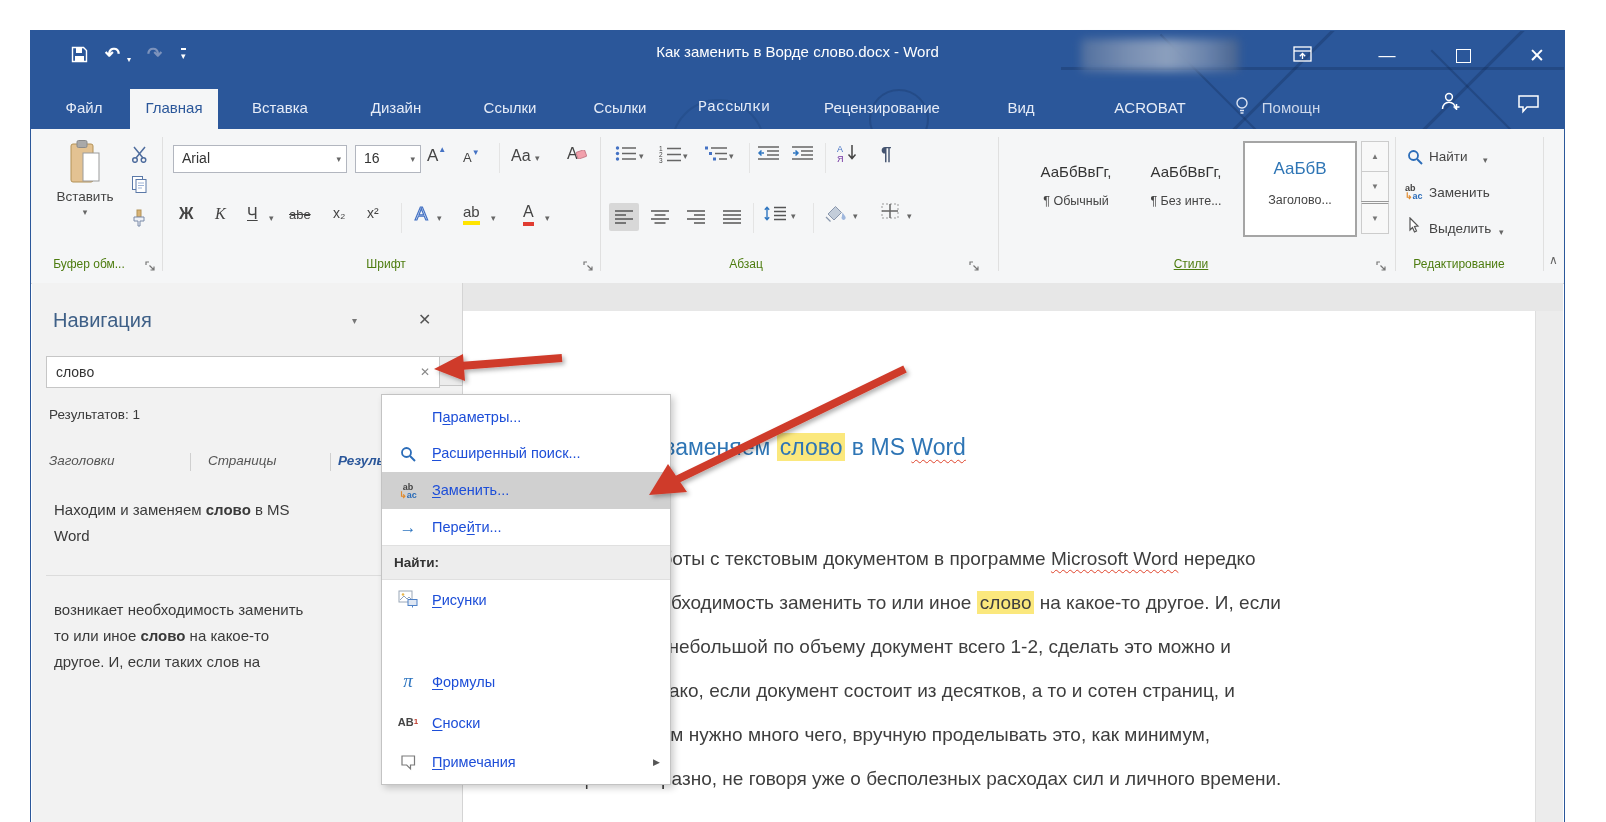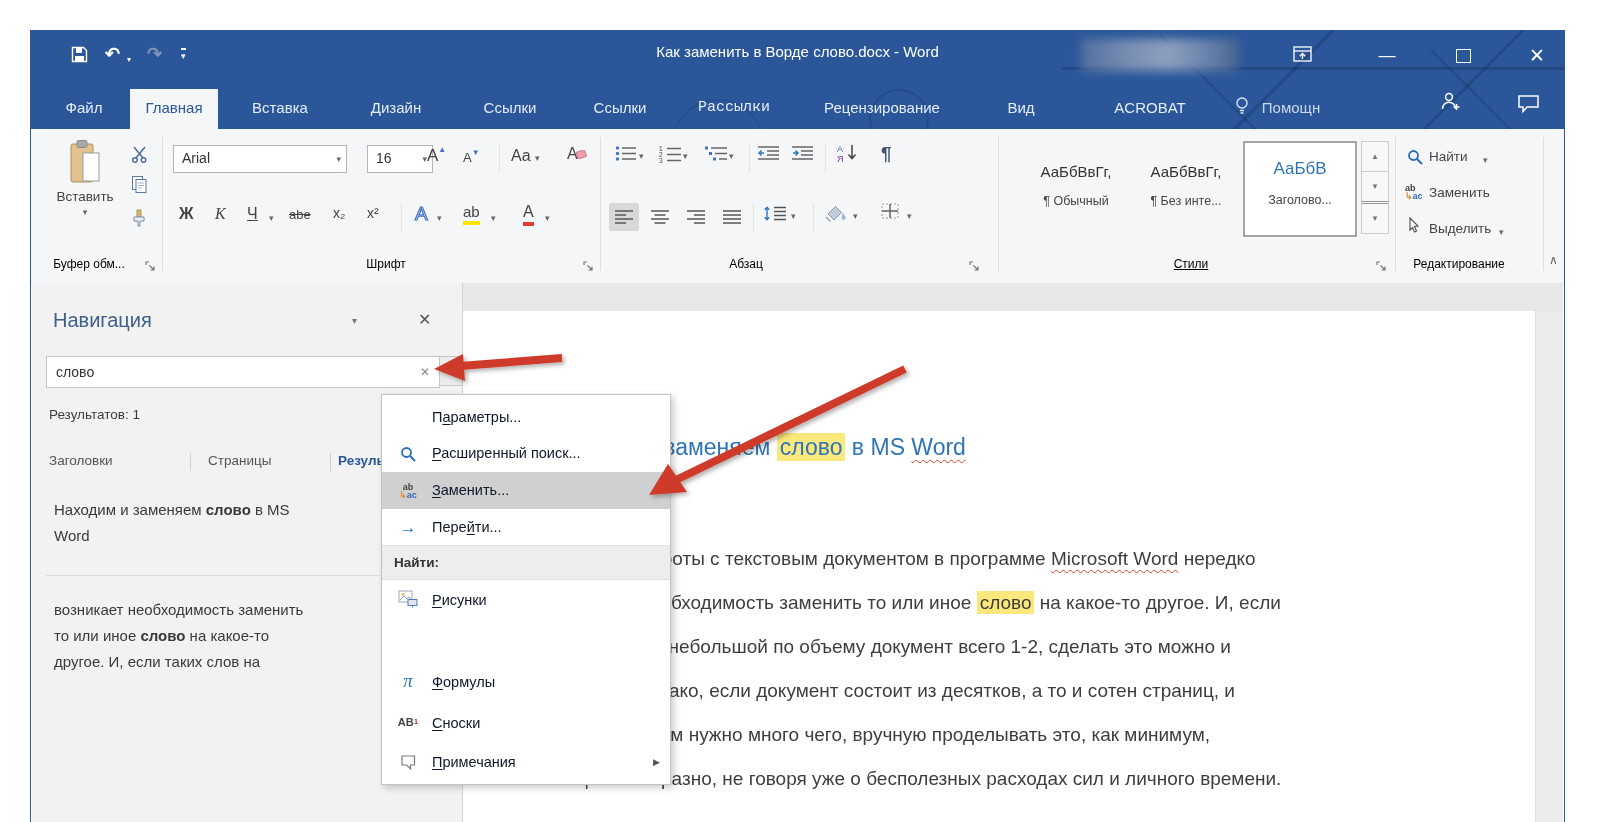--- a/index.html
+++ b/index.html
@@ -19,21 +19,21 @@
   .wbtn{color:#fff;text-align:center;width:40px;height:34px;line-height:34px;font-size:17px;}
   .maxbox{width:13px;height:12px;border:1.5px solid #fff;margin:10px auto;}
   
   .tab{top:55px;height:43px;line-height:43px;color:#e6ecf7;font-size:15px;text-align:center;}
   .tab-active-bg{left:99px;top:58px;width:88px;height:40px;background:#f5f6f7;}
   .tab-active{color:#2b579a;}
   
   .ribbon{left:0;top:98px;width:1533px;height:154px;background:#f5f6f7;border-bottom:1px solid #d4d4d4;}
   .gsep{position:absolute;top:8px;height:134px;width:1px;background:#e0e0e0;}
   .msep{position:absolute;width:1px;background:#e4e4e4;}
-  .glabel{position:absolute;top:128px;font-size:12px;color:#000000;text-align:center;}
+  .glabel{position:absolute;top:128px;font-size:12px;color:#4d7c0f;text-align:center;}
   .rlbl{font-size:13.5px;color:#444;}
   .combo{position:absolute;background:#fff;border:1px solid #b2b6bf;font-size:14px;color:#333;}
   .combo span{padding-left:8px;line-height:25px;display:inline-block;}
   .combo .dd{position:absolute;right:5px;top:0;color:#666;font-size:9px;}
   .dda{color:#666;font-size:9px;}
   .fmt{font-size:16px;color:#444;}
   .pressed{background:#d8d8d8;border-radius:2px;}
   .stylecard{position:absolute;top:12px;width:106px;height:92px;text-align:center;}
   .stylecard .pv{font-size:15px;color:#333;margin-top:22px;white-space:nowrap;overflow:hidden;}
   .stylecard .nm{font-size:12.5px;color:#444;margin-top:14px;white-space:nowrap;overflow:hidden;}
@@ -44,28 +44,28 @@
   .repl{display:inline-block;font-size:9px;font-weight:bold;line-height:8px;letter-spacing:0;}
   .repl .r1 i{font-style:normal;color:#444;}
   .repl .r2{color:#e08a2d;} .repl .r2 i{font-style:normal;color:#2b6cb8;}
   
   .navpane{left:1px;top:252px;width:430px;height:540px;background:#f2f2f2;border-right:1px solid #d4d4d4;z-index:5;}
   .np-title{font-size:20px;color:#3f6087;}
   .np-search{left:14px;top:73px;width:392px;height:30px;background:#fff;border:1px solid #c6c6c6;}
   .np-search .val{position:absolute;left:9px;top:0;line-height:30px;font-size:14px;color:#333;}
   .np-ddbtn{left:407px;top:73px;width:24px;height:30px;background:#ececec;border:1px solid #c6c6c6;
             text-align:center;line-height:30px;color:#555;font-size:9px;box-sizing:border-box;}
-  .np-tab{font-size:13.5px;color:#555;}
+  .np-tab{font-size:13.5px;color:#555;font-style:italic;}
   .np-tab-active{color:#2b579a;font-weight:bold;}
   .np-res{font-size:15px;color:#3a3a3a;line-height:26px;white-space:nowrap;}
   
   .menu{left:350px;top:363px;width:288px;height:389px;background:#fff;border:1px solid #c3c3c3;
         box-shadow:3px 3px 7px rgba(0,0,0,.2);z-index:30;}
   .mi{position:absolute;left:0;width:100%;height:37px;}
-  .mi .lbl{position:absolute;left:50px;top:0;line-height:37px;font-size:14.5px;color:#0f172a;}
+  .mi .lbl{position:absolute;left:50px;top:0;line-height:37px;font-size:14.5px;color:#1d4ed8;}
   .mi .ic{position:absolute;left:12px;top:0;width:28px;height:37px;display:flex;align-items:center;justify-content:center;}
   .mi-hl{background:#d0d0d0;}
   .mhdr{background:#ededed;border-top:1px solid #e0e0e0;border-bottom:1px solid #e0e0e0;}
   .mhdr .lbl{left:12px;font-weight:bold;color:#333;font-size:13.5px;line-height:34px;}
   .subarr{position:absolute;right:10px;top:0;line-height:37px;color:#555;font-size:9px;}
   
   .docarea{left:431px;top:252px;width:1101px;height:540px;background:#e7e7e7;}
   .page{position:absolute;left:0;top:28px;width:1073px;height:512px;background:#fff;}
   .scrollstrip{position:absolute;left:1073px;top:28px;width:27px;height:512px;background:#ececec;border-left:1px solid #dedede;}
   .dheading{font-size:23px;color:#2e75b5;white-space:nowrap;}
@@ -193,21 +193,21 @@
     <div class="ab" style="left:114px;top:129px;">
       <svg width="11" height="11">
             <path d="M1 4 V1 h3 M4.5 4.5 L9 9 M9 5.5 V9 H5.5" fill="none" stroke="#777" stroke-width="1.2"></path>
           </svg>
     </div>
 
     <div class="combo" style="left:142px;top:16px;width:172px;height:26px;">
       <span>Arial</span>
       <span class="dd" style="line-height:26px;">▾</span>
     </div>
-    <div class="combo" style="left:336px;top:16px;width:64px;height:26px;">
+    <div class="combo" style="left:324px;top:16px;width:64px;height:26px;">
       <span>16</span>
       <span class="dd" style="line-height:26px;">▾</span>
     </div>
     <div class="ab fmt" style="left:396px;top:16px;font-size:17px;"><span>А</span><span style="color:#4472c4;font-size:8px;vertical-align:9px;">▲</span></div>
     <div class="ab fmt" style="left:432px;top:19px;font-size:13px;"><span>А</span><span style="color:#4472c4;font-size:8px;vertical-align:7px;">▼</span></div>
     <div class="msep" style="left:468px;top:14px;height:30px;"></div>
     <div class="ab fmt" style="left:480px;top:18px;"><span>Aa</span> <span class="dda">▾</span></div>
     <div class="ab fmt" style="left:536px;top:16px;"><span>А</span><svg width="11" height="9" style="margin-left:-2px;">
             <rect x="1" y="1" width="9" height="7" rx="1" fill="#f2a0ac" stroke="#c97f8c" transform="rotate(-20 5 5)"></rect>
           </svg></div>

